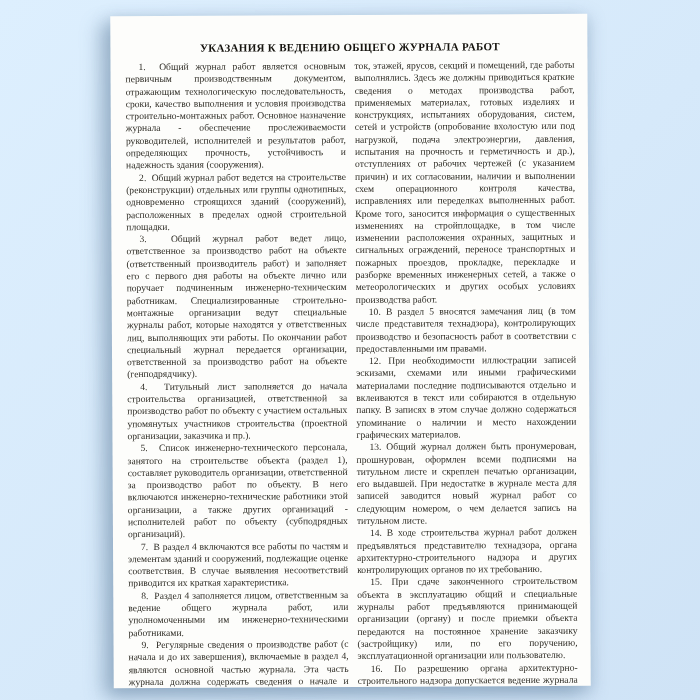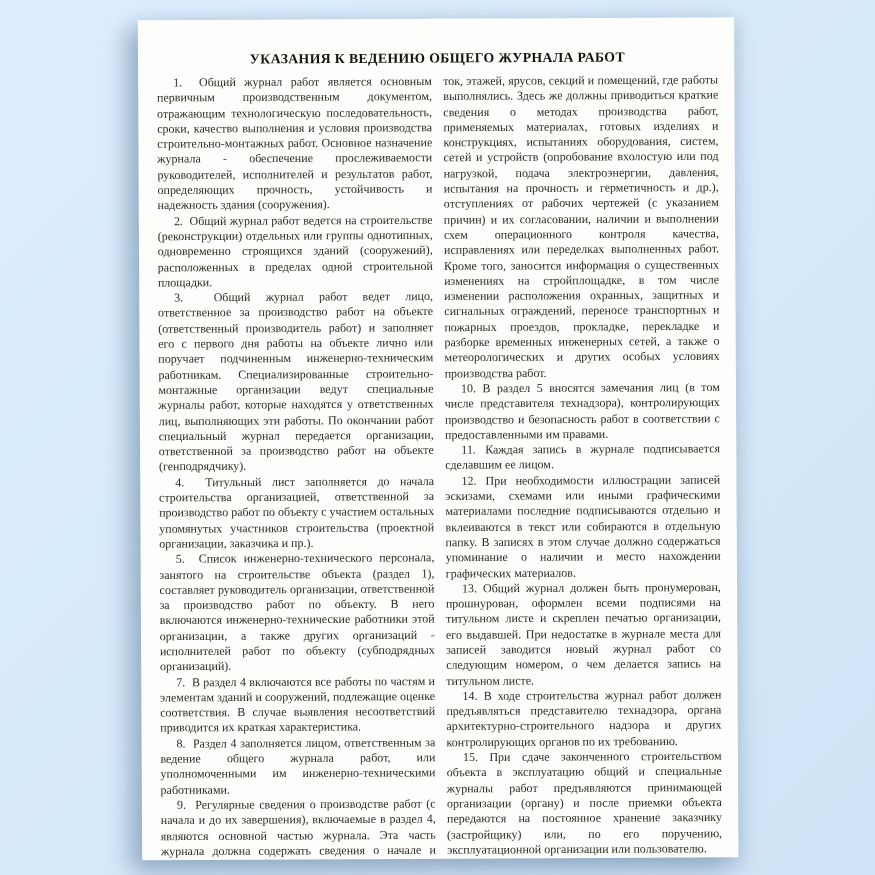--- a/index.html
+++ b/index.html
@@ -55,21 +55,20 @@
         <p>3.&nbsp;&nbsp;Общий журнал работ ведет лицо, ответственное за производство работ на объекте (ответственный производитель работ) и заполняет его с первого дня работы на объекте лично или поручает подчиненным инженерно-техническим работникам. Специализированные строительно-монтажные организации ведут специальные журналы работ, которые находятся у ответственных лиц, выполняющих эти работы. По окончании работ специальный журнал передается организации, ответственной за производство работ на объекте (генподрядчику).</p>
         <p>4.&nbsp;&nbsp;Титульный лист заполняется до начала строительства организацией, ответственной за производство работ по объекту с участием остальных упомянутых участников строительства (проектной организации, заказчика и пр.).</p>
         <p>5.&nbsp;&nbsp;Список инженерно-технического персонала, занятого на строительстве объекта (раздел 1), составляет руководитель организации, ответственной за производство работ по объекту. В него включаются инженерно-технические работники этой организации, а также других организаций - исполнителей работ по объекту (субподрядных организаций).</p>
         <p>7.&nbsp;&nbsp;В раздел 4 включаются все работы по частям и элементам зданий и сооружений, подлежащие оценке соответствия. В случае выявления несоответствий приводится их краткая характеристика.</p>
         <p>8.&nbsp;&nbsp;Раздел 4 заполняется лицом, ответственным за ведение общего журнала работ, или уполномоченными им инженерно-техническими работниками.</p>
         <p>9.&nbsp;&nbsp;Регулярные сведения о производстве работ (с начала и до их завершения), включаемые в раздел 4, являются основной частью журнала. Эта часть журнала должна содержать сведения о начале и окончании работы и отражать ход ее выполнения. Описание работ должно производиться по конструктивным элементам здания или сооружения с указанием осей, рядов, отме-</p>
       </div>
       <div class="col">
         <p class="cont">ток, этажей, ярусов, секций и помещений, где работы выполнялись. Здесь же должны приводиться краткие сведения о методах производства работ, применяемых материалах, готовых изделиях и конструкциях, испытаниях оборудования, систем, сетей и устройств (опробование вхолостую или под нагрузкой, подача электроэнергии, давления, испытания на прочность и герметичность и др.), отступлениях от рабочих чертежей (с указанием причин) и их согласовании, наличии и выполнении схем операционного контроля качества, исправлениях или переделках выполненных работ. Кроме того, заносится информация о существенных изменениях на стройплощадке, в том числе изменении расположения охранных, защитных и сигнальных ограждений, переносе транспортных и пожарных проездов, прокладке, перекладке и разборке временных инженерных сетей, а также о метеорологических и других особых условиях производства работ.</p>
         <p>10.&nbsp;В раздел 5 вносятся замечания лиц (в том числе представителя технадзора), контролирующих производство и безопасность работ в соответствии с предоставленными им правами.</p>
-        <p>11.&nbsp;Каждая запись в журнале подписывается сделавшим ее лицом.</p>
         <p>12.&nbsp;При необходимости иллюстрации записей эскизами, схемами или иными графическими материалами последние подписываются отдельно и вклеиваются в текст или собираются в отдельную папку. В записях в этом случае должно содержаться упоминание о наличии и место нахождении графических материалов.</p>
         <p>13.&nbsp;Общий журнал должен быть пронумерован, прошнурован, оформлен всеми подписями на титульном листе и скреплен печатью организации, его выдавшей. При недостатке в журнале места для записей заводится новый журнал работ со следующим номером, о чем делается запись на титульном листе.</p>
         <p>14.&nbsp;В ходе строительства журнал работ должен предъявляться представителю технадзора, органа архитектурно-строительного надзора и других контролирующих органов по их требованию.</p>
         <p>15.&nbsp;При сдаче законченного строительством объекта в эксплуатацию общий и специальные журналы работ предъявляются принимающей организации (органу) и после приемки объекта передаются на постоянное хранение заказчику (застройщику) или, по его поручению, эксплуатационной организации или пользователю.</p>
         <p>16.&nbsp;По разрешению органа архитектурно-строительного надзора допускается ведение журнала в виде электронного документа. При этом должны быть обеспечены надежная защита от несанкционированного доступа, а также идентификация подписей ответственных должностных лиц.</p>
       </div>
     </div>
   </div>
 </div>
 

